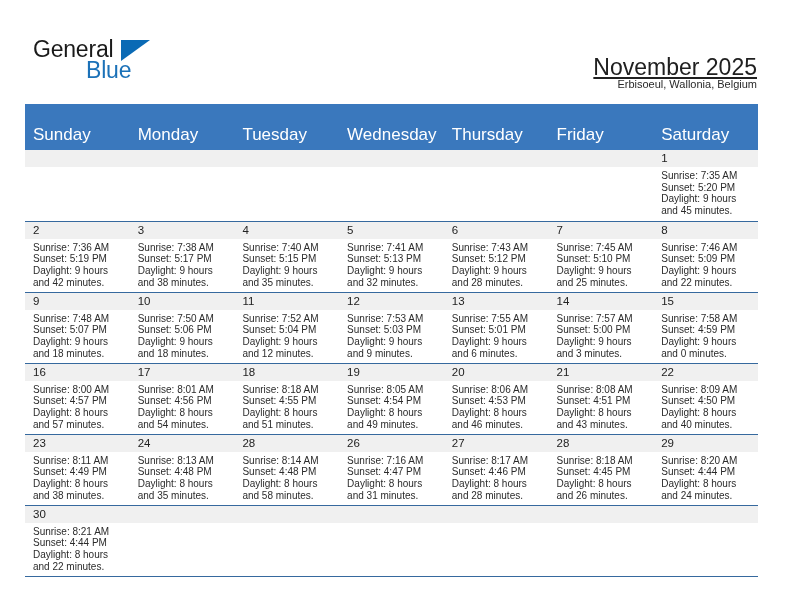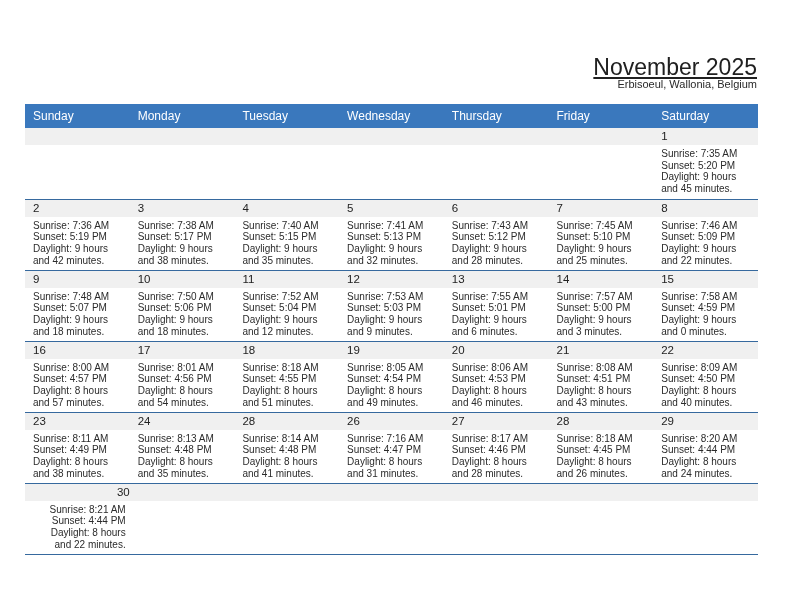--- a/index.html
+++ b/index.html
@@ -87,37 +87,37 @@
     top: 104px;
     width: 733px;
     border-collapse: collapse;
     table-layout: fixed;
   }
   .cal col { width: 104.71px; }
 
   .cal thead th {
     background: #3a78bd;
     color: #ffffff;
-    font-size: 12px;
+    font-size: 17px;
     font-weight: normal;
     text-align: left;
-    padding: 5px 0 5px 8px;
+    padding: 21px 0 5px 8px;
     height: 22px;
     border: none;
   }
 
   .cal tbody td {
     vertical-align: top;
     padding: 0;
     border: none;
     border-bottom: 1.4px solid #36699e;
     height: 71px;
     background: #ffffff;
   }
-  .cal tbody tr.lastrow td { border-bottom: 1.4px solid #36699e; text-align: right; }
+  .cal tbody tr.lastrow td { border-bottom: 1.4px solid #36699e; }
 
   .cell {
     position: relative;
     height: 100%;
     min-height: 70px;
   }
   .daynum-band {
     background: #f0f0f0;
     height: 17px;
     padding: 1px 0 0 8px;
@@ -136,20 +136,25 @@
   }
   .details div { white-space: nowrap; }
 </style>
 </head>
 <body>
 
 <div class="page">
 
   <div class="head">
 
+    <div class="logo">
+      <span class="logo-general">General</span>
+      <span class="logo-tri"></span>
+      <span class="logo-blue">Blue</span>
+    </div>
 
     <div class="title">November 2025</div>
     <div class="subtitle">Erbisoeul, Wallonia, Belgium</div>
   </div>
 
   <table class="cal">
     <colgroup>
       <col>
         <col>
         <col>
@@ -473,21 +478,21 @@
               </div>
             </div>
           </td>
           <td>
             <div class="cell">
               <div class="daynum-band">28</div>
               <div class="details">
                 <div>Sunrise: 8:14 AM</div>
                 <div>Sunset: 4:48 PM</div>
                 <div>Daylight: 8 hours</div>
-                <div>and 41 minutes.</div>
+                <div>and 58 minutes.</div>
               </div>
             </div>
           </td>
           <td>
             <div class="cell">
               <div class="daynum-band">26</div>
               <div class="details">
                 <div>Sunrise: 7:16 AM</div>
                 <div>Sunset: 4:47 PM</div>
                 <div>Daylight: 8 hours</div>

